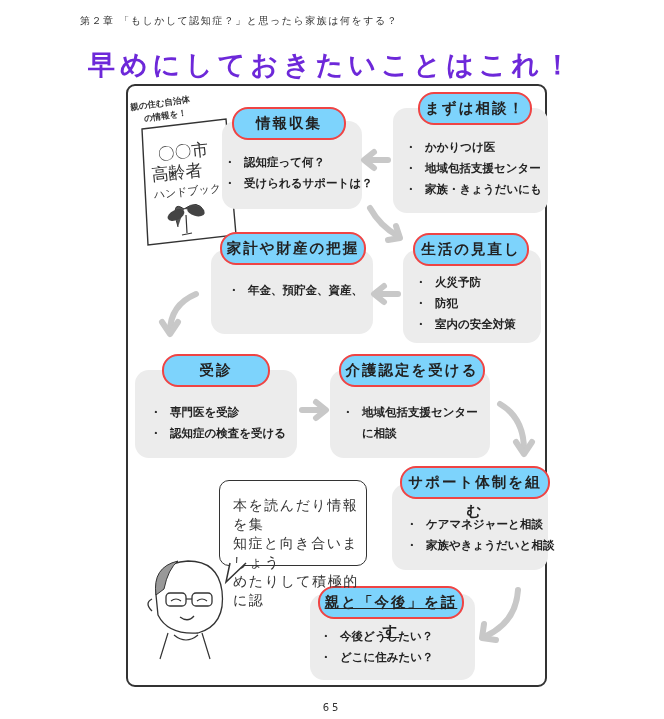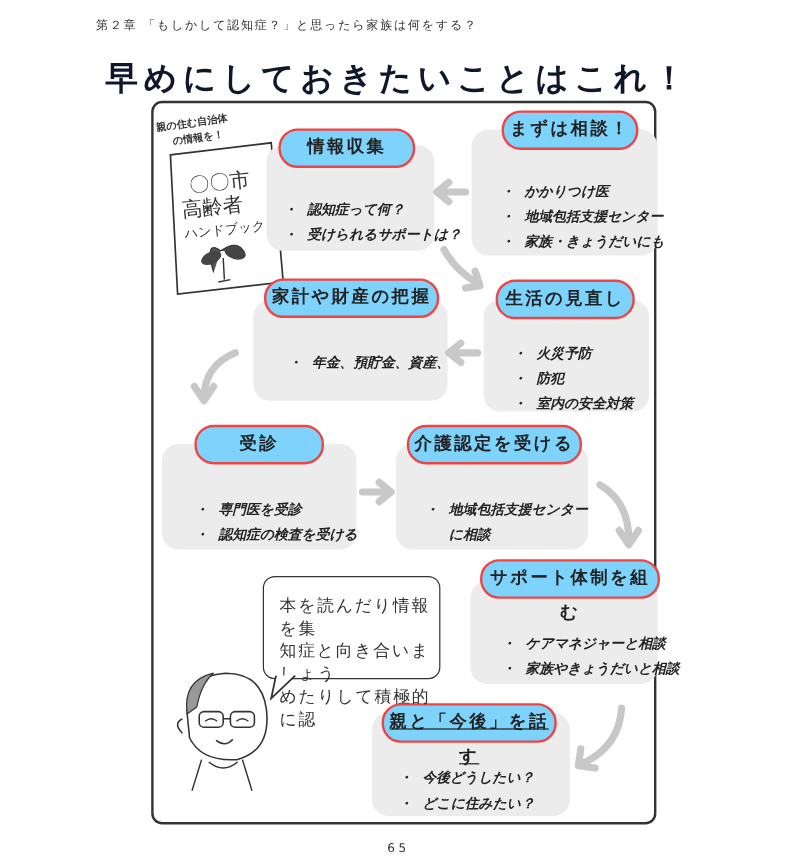--- a/index.html
+++ b/index.html
@@ -1,22 +1,22 @@
 <!DOCTYPE html>
 <html><head>
 <meta charset="utf-8">
 <style>
   html,body{margin:0;padding:0;background:#fff;}
   body{width:664px;height:719px;position:relative;overflow:hidden;font-family:"DejaVu Sans",sans-serif;color:#222;}
   .chapter{position:absolute;left:80px;top:14px;font-size:10px;letter-spacing:1.5px;color:#333;}
-  .title{position:absolute;left:0;width:664px;top:47px;text-align:center;font-size:27px;font-weight:bold;letter-spacing:5px;color:#0f172a;}
+  .title{position:absolute;left:0;width:664px;top:47px;text-align:center;font-size:27px;font-weight:bold;letter-spacing:5px;color:#6d28d9;}
   .frame{position:absolute;left:126px;top:84px;width:421px;height:603px;border:2px solid #333;border-radius:9px;box-sizing:border-box;}
   .box{position:absolute;background:#ececec;border-radius:14px;}
   .pill{position:absolute;background:#7dd3fc;border-radius:16px;height:29px;line-height:29px;text-align:center;font-size:14.5px;font-weight:bold;letter-spacing:2px;color:#222;border:2px solid #ef4444;box-sizing:content-box;}
-  .items{position:absolute;font-size:11.5px;font-weight:bold;line-height:21px;color:#222;margin:16px;padding:0;list-style:none;font-style:italic;}
+  .items{position:absolute;font-size:11.5px;font-weight:bold;line-height:21px;color:#222;margin:4px;padding:0;list-style:none;}
   .items li{position:relative;padding-left:18px;}
   .items li::before{content:"・";position:absolute;left:-2px;}
   .arrow{position:absolute;}
   .bubble{position:absolute;left:219px;top:480px;width:148px;height:86px;border:1.5px solid #333;border-radius:10px;background:#fff;box-sizing:border-box;}
   .bubble-text{position:absolute;left:13px;top:15px;font-size:14px;line-height:19px;letter-spacing:1.5px;color:#333;}
   .handbook{position:absolute;left:138px;top:117px;width:100px;height:135px;}
   .note{position:absolute;left:131px;top:97px;font-size:8.5px;font-weight:bold;line-height:13px;transform:rotate(-8deg);color:#333;}
   .pagenum{position:absolute;left:0;width:664px;top:702px;text-align:center;font-size:10px;letter-spacing:3px;color:#333;}
 </style>
 </head>

